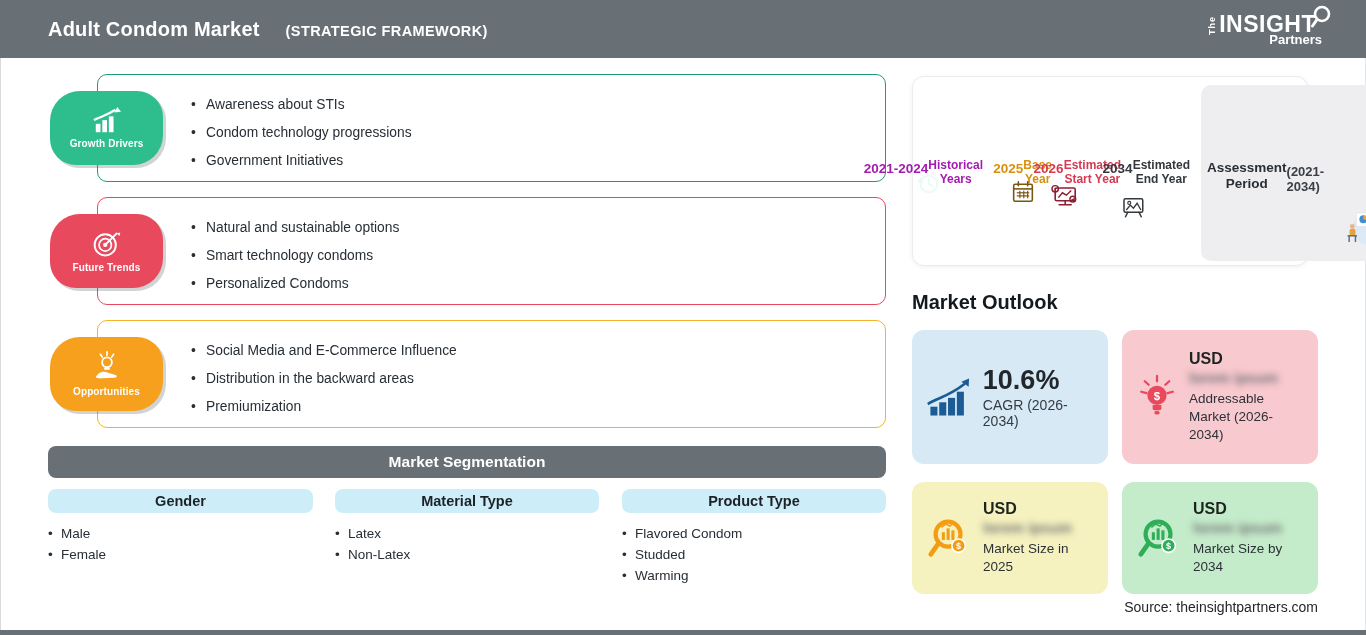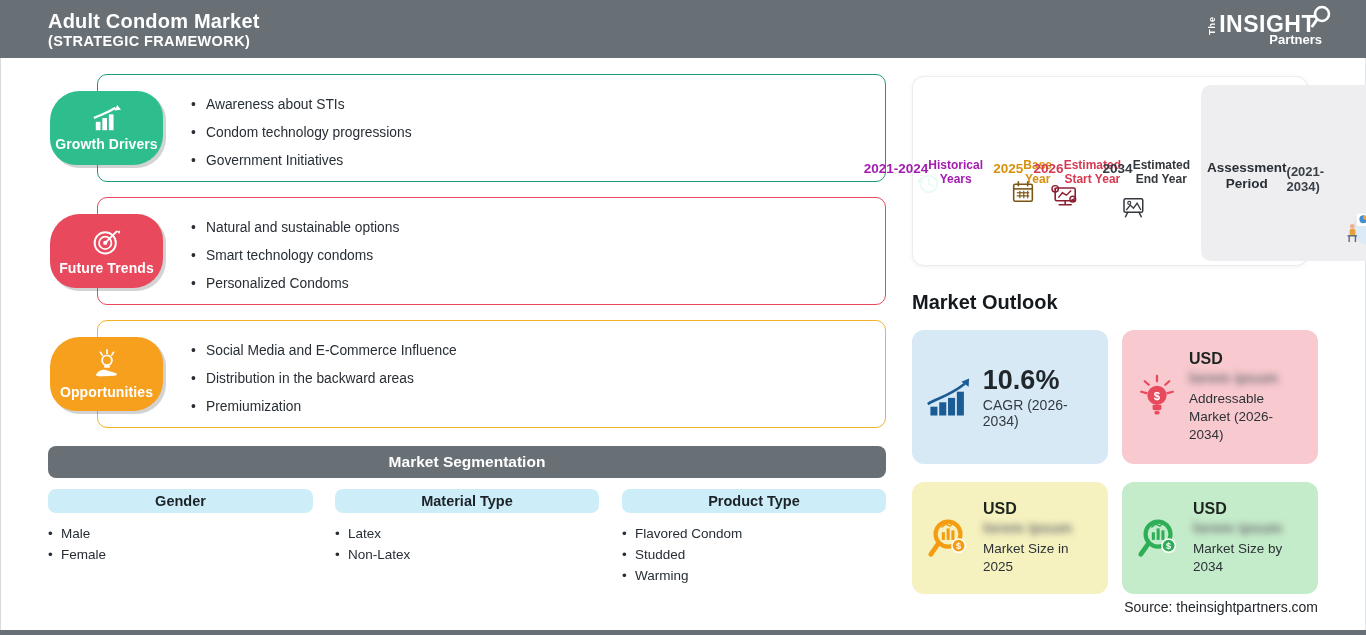--- a/index.html
+++ b/index.html
@@ -5,21 +5,21 @@
   html,body{margin:0;padding:0;background:#ffffff;}
   body{width:1366px;height:635px;overflow:hidden;font-family:"Liberation Sans",sans-serif;
        -webkit-font-smoothing:antialiased;}
   .canvas{position:relative;width:1366px;height:635px;background:#fff;
           box-shadow:inset 1px 0 0 #d8dadc, inset -1px 0 0 #e4e6e8;}
 
   
   .topbar{position:absolute;left:0;top:0;width:1366px;height:58px;background:#687076;
           display:flex;align-items:center;justify-content:space-between;box-sizing:border-box;
           padding:0 40px 0 48px;color:#fff;}
-  .titlewrap{display:flex;align-items:baseline;gap:0;flex-direction:column;}
+  .titlewrap{display:flex;align-items:baseline;gap:26px;}
   .page-title{font-size:20px;font-weight:700;letter-spacing:.2px;}
   .page-subtitle{font-size:14.5px;font-weight:600;letter-spacing:.4px;}
   .logo{position:relative;display:flex;align-items:flex-start;line-height:1;}
   .logo-the{writing-mode:vertical-rl;transform:rotate(180deg);font-size:9px;font-weight:700;
             letter-spacing:1px;margin:3px 2px 0 0;}
   .logo-body{display:flex;flex-direction:column;align-items:flex-end;}
   .logo-main{font-size:23px;font-weight:800;letter-spacing:.5px;position:relative;padding-right:10px;}
   .logo-ring{position:absolute;right:-6px;top:-8px;}
   .logo-partners{font-size:13px;font-weight:700;margin-top:-3px;padding-right:4px;}
 
@@ -32,21 +32,21 @@
   .secbox ul{list-style:none;margin:0;padding:16px 0 0 93px;}
   .secbox li{position:relative;padding-left:15px;font-size:13.8px;color:#272e35;line-height:28px;}
   .secbox li::before{content:"•";position:absolute;left:0;top:0;color:#272e35;}
 
   .badge{position:absolute;left:50px;width:113px;height:74px;border-radius:30px 26px 30px 26px;
          display:flex;flex-direction:column;align-items:center;justify-content:center;gap:3px;
          color:#fff;box-shadow:3px 3px 0 rgba(90,98,104,.28);}
   .badge.b1{top:91px;background:#2ebe8d;}
   .badge.b2{top:214px;background:#e8495c;}
   .badge.b3{top:337px;background:#f6a01e;}
-  .badge .blabel{font-size:14px;font-weight:700;letter-spacing:.1px;}
+  .badge .blabel{font-size:10px;font-weight:700;letter-spacing:.1px;}
 
   
   .segbar{position:absolute;left:48px;top:446px;width:838px;height:32px;background:#687076;
           border-radius:8px;display:flex;align-items:center;justify-content:center;
           color:#fff;font-size:15.5px;font-weight:700;}
   .segpill{position:absolute;top:489px;height:24px;background:#cdeef9;border-radius:8px;
            display:flex;align-items:center;justify-content:center;font-size:14.5px;font-weight:700;color:#1c2228;}
   .segpill.p1{left:48px;width:265px;}
   .segpill.p2{left:335px;width:264px;}
   .segpill.p3{left:622px;width:264px;}

